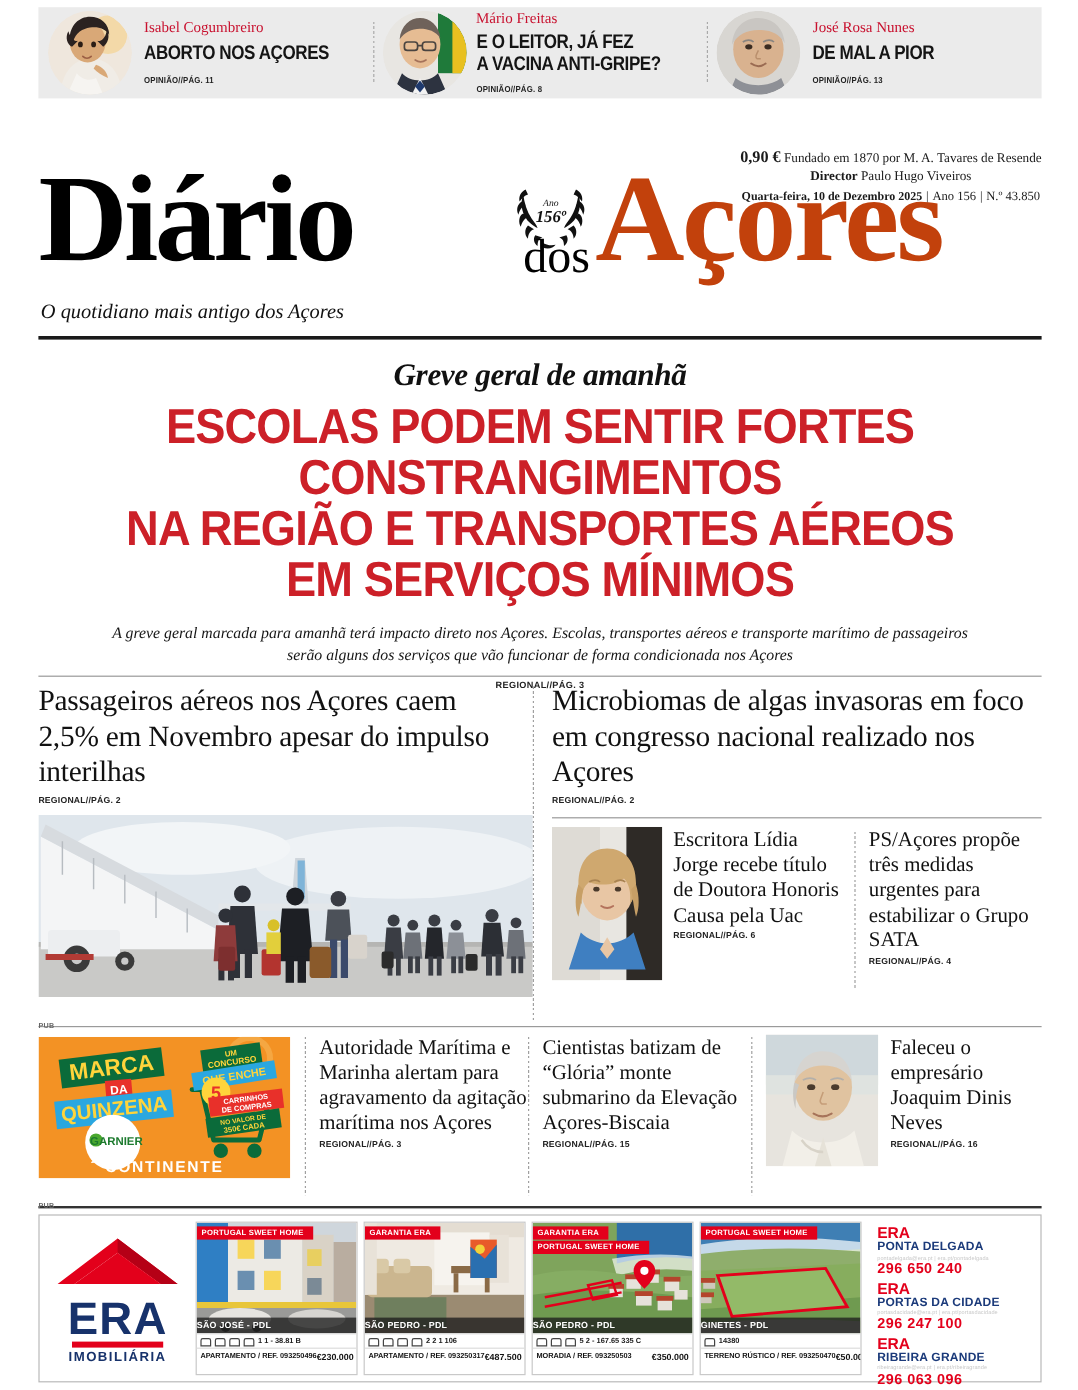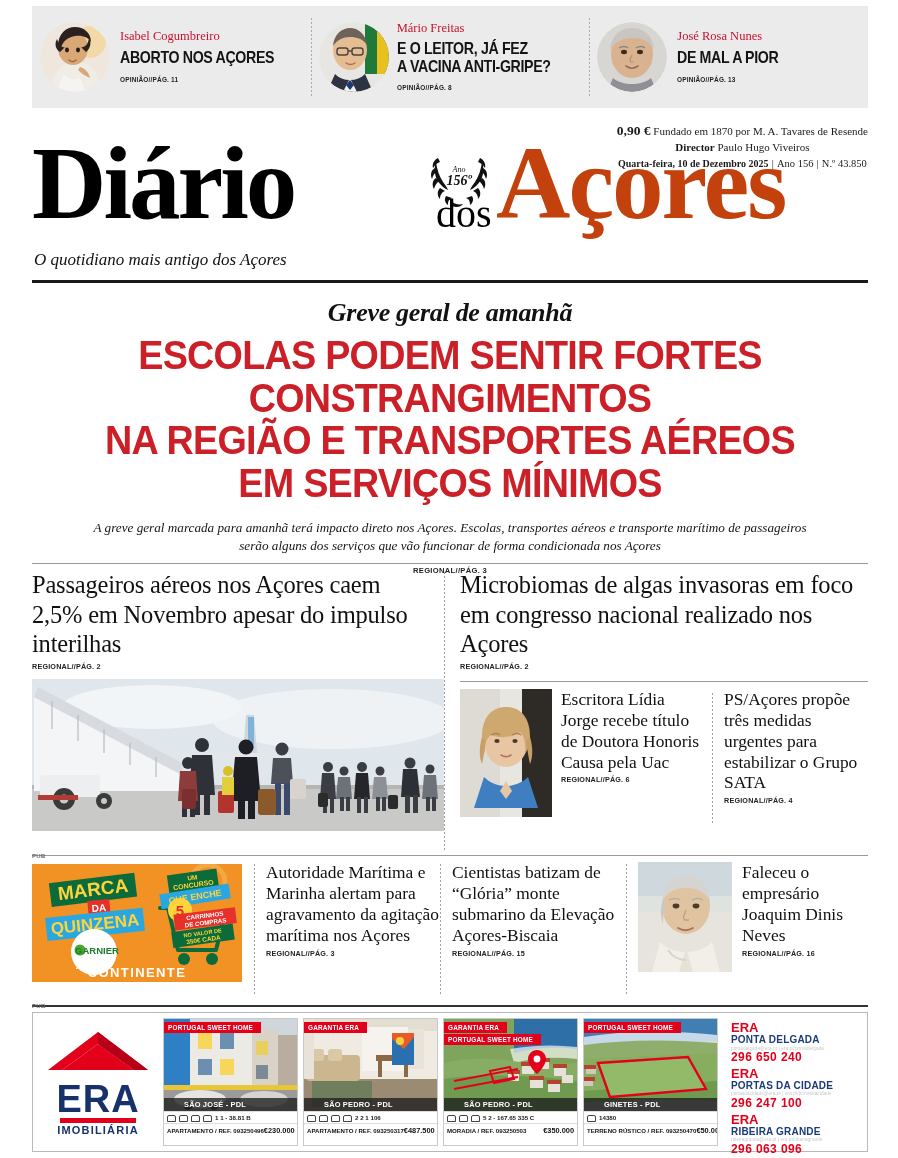--- a/index.html
+++ b/index.html
@@ -8,21 +8,21 @@
     width: 898px; height: 1158px;
     font-family: "Liberation Serif", serif;
     color: #1a1a1a;
     overflow: hidden;
     position: relative;
   }
   .page { width: 898px; height: 1158px; position: relative; background:#fff; }
 
   
   .opinion-strip {
-    position:absolute; left:32px; top:6px; width:836px; height:102px;
+    position:absolute; left:32px; top:6px; width:836px; height:76px;
     background:#ebebeb; display:flex; align-items:stretch;
   }
   .op-col { flex:1 1 0; display:flex; align-items:center; padding:6px 8px; position:relative; }
   .op-col + .op-col::before{
     content:""; position:absolute; left:0; top:12px; bottom:12px; width:1px;
     background:repeating-linear-gradient(to bottom,#a9a9a9 0 2px,transparent 2px 4px);
   }
   .op-photo { width:70px; height:70px; border-radius:50%; overflow:hidden; flex:0 0 auto; margin-right:10px; position:relative; }
   .op-photo svg{ display:block; width:100%; height:100%; }
   .op-text { flex:1 1 auto; min-width:0; }
@@ -162,21 +162,21 @@
   .era-img svg{display:block;width:100%;height:100%;}
   .era-ribbon {
     position:absolute; left:0; top:3px; background:#e3001b; color:#fff;
     font-family:"Liberation Sans",sans-serif; font-weight:700; font-size:6.4px;
     padding:2px 8px 2px 4px; letter-spacing:0.2px; white-space:nowrap; z-index:3;
   }
   .era-ribbon.r2 { top:15px; }
   .era-loc {
     position:absolute; left:0; right:0; bottom:0; background:rgba(30,30,30,0.78); color:#fff;
     font-family:"Liberation Sans",sans-serif; font-weight:700; font-size:7.4px;
-    padding:2px 20px; letter-spacing:0.2px; z-index:3;
+    padding:2px 0; letter-spacing:0.2px; z-index:3;
   }
   .era-specs {
     display:flex; align-items:center; gap:3px; padding:2px 3px; border-top:1px solid #ddd;
     font-family:"Liberation Sans",sans-serif; font-weight:700; font-size:6.2px; color:#222;
     flex-wrap:nowrap; overflow:hidden; white-space:nowrap;
   }
   .era-specs .ic{ display:inline-block; width:9px; height:7px; border:1px solid #444; border-radius:2px 2px 0 0; position:relative; top:1px;}
   .era-foot {
     display:flex; justify-content:space-between; align-items:center; padding:2px 3px 3px;
     border-top:1px solid #ddd;

